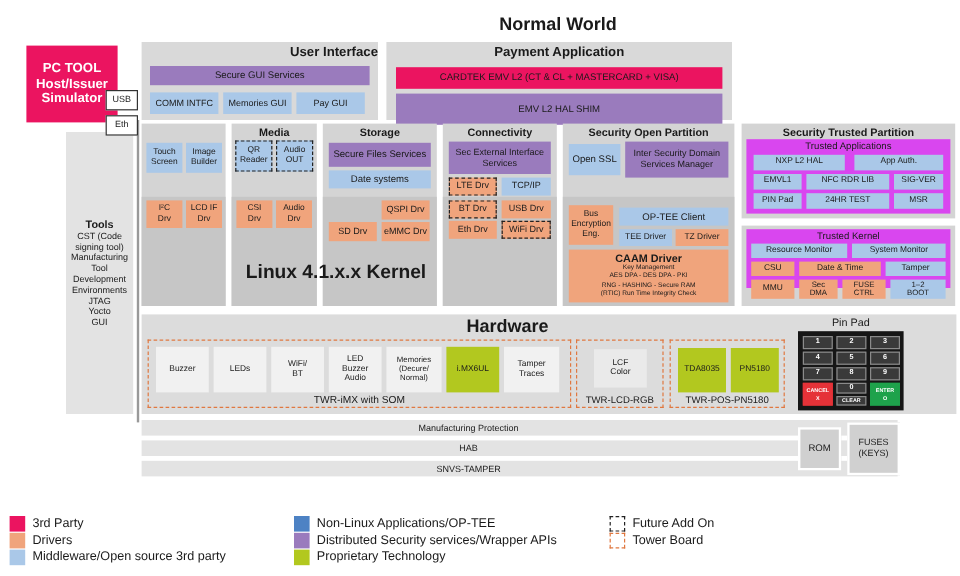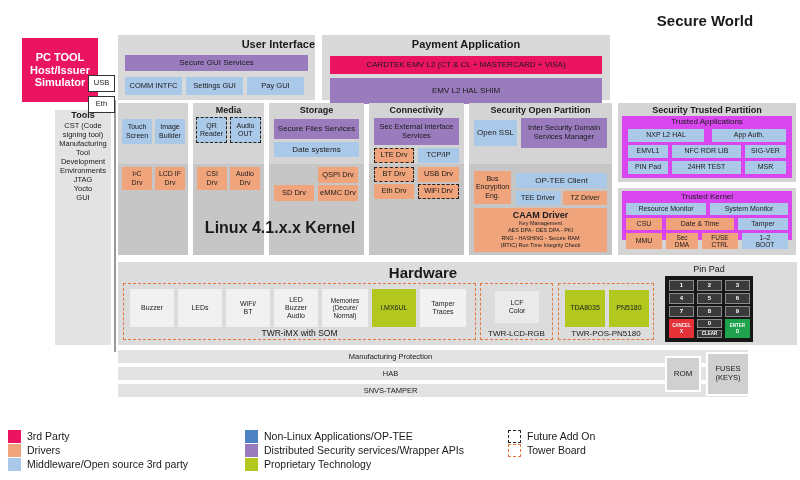--- a/index.html
+++ b/index.html
@@ -26,47 +26,47 @@
   .bar{position:absolute;left:118px;width:630px;height:13px;background:#e3e3e3;
        display:flex;align-items:center;justify-content:center;font-size:7.5px;padding-right:85px;box-sizing:border-box}
   .lrow{position:absolute;display:flex;align-items:center;gap:6px;font-size:10.5px;height:14px}
   .sw{width:13px;height:13px;flex:0 0 13px}
 </style>
 </head>
 <body>
 
 <div class="page">
 
-  <div class="abs b" style="left:620px;top:12px;width:170px;text-align:center;font-size:15px">Secure World</div>
+  <div class="abs b" style="left:350px;top:12px;width:230px;text-align:center;font-size:15px">Normal World</div>
 
   <div class="bx pink b" style="left:22px;top:38px;width:76px;height:64px;color:#fff;font-size:11px">PC TOOL
 Host/Issuer
 Simulator</div>
   <div class="bx" style="left:88px;top:75px;width:27px;height:17px;background:#fff;border:1px solid #333;font-size:7.5px;z-index:3">USB</div>
   <div class="bx" style="left:88px;top:96px;width:27px;height:17px;background:#fff;border:1px solid #333;font-size:7.5px;z-index:3">Eth</div>
 
-  <div class="abs" style="left:55px;top:110px;width:56px;height:235px;background:#e3e3e3;display:flex;flex-direction:column;justify-content:flex-start;align-items:center;text-align:center;font-size:7.5px;white-space:pre-line;line-height:1.2">
+  <div class="abs" style="left:55px;top:110px;width:56px;height:235px;background:#e3e3e3;display:flex;flex-direction:column;justify-content:center;align-items:center;text-align:center;font-size:7.5px;white-space:pre-line;line-height:1.2">
     <div class="b" style="font-size:9px">Tools</div>
     <div>CST (Code
 signing tool)</div>
     <div>Manufacturing
 Tool</div>
     <div>Development
 Environments</div>
     <div>JTAG</div>
     <div>Yocto
 GUI</div>
   </div>
   <div class="abs" style="left:114px;top:100px;width:2px;height:252px;background:#999"></div>
 
   <div class="abs" style="left:118px;top:35px;width:197px;height:65px;background:#d9d9d9">
     <div class="abs b" style="left:0;right:0;top:3px;text-align:right;font-size:11px">User Interface</div>
     <div class="bx purple" style="left:7px;top:20px;width:183px;height:16px;font-size:8px">Secure GUI Services</div>
     <div class="bx lblue" style="left:7px;top:42px;width:57px;height:18px;font-size:7.5px">COMM INTFC</div>
-    <div class="bx lblue" style="left:68px;top:42px;width:57px;height:18px;font-size:7.5px">Settings GUI</div>
+    <div class="bx lblue" style="left:68px;top:42px;width:57px;height:18px;font-size:7.5px">Memories GUI</div>
     <div class="bx lblue" style="left:129px;top:42px;width:57px;height:18px;font-size:7.5px">Pay GUI</div>
   </div>
 
   <div class="abs" style="left:322px;top:35px;width:288px;height:65px;background:#d9d9d9">
     <div class="abs b" style="left:0;right:0;top:3px;text-align:center;font-size:11px">Payment Application</div>
     <div class="bx pink" style="left:8px;top:21px;width:272px;height:18px;font-size:8px">CARDTEK EMV L2 (CT &amp; CL + MASTERCARD + VISA)</div>
     <div class="bx purple" style="left:8px;top:43px;width:272px;height:26px;font-size:8px">EMV L2 HAL SHIM</div>
   </div>
 
   <div class="col" style="left:118px;width:70px">

